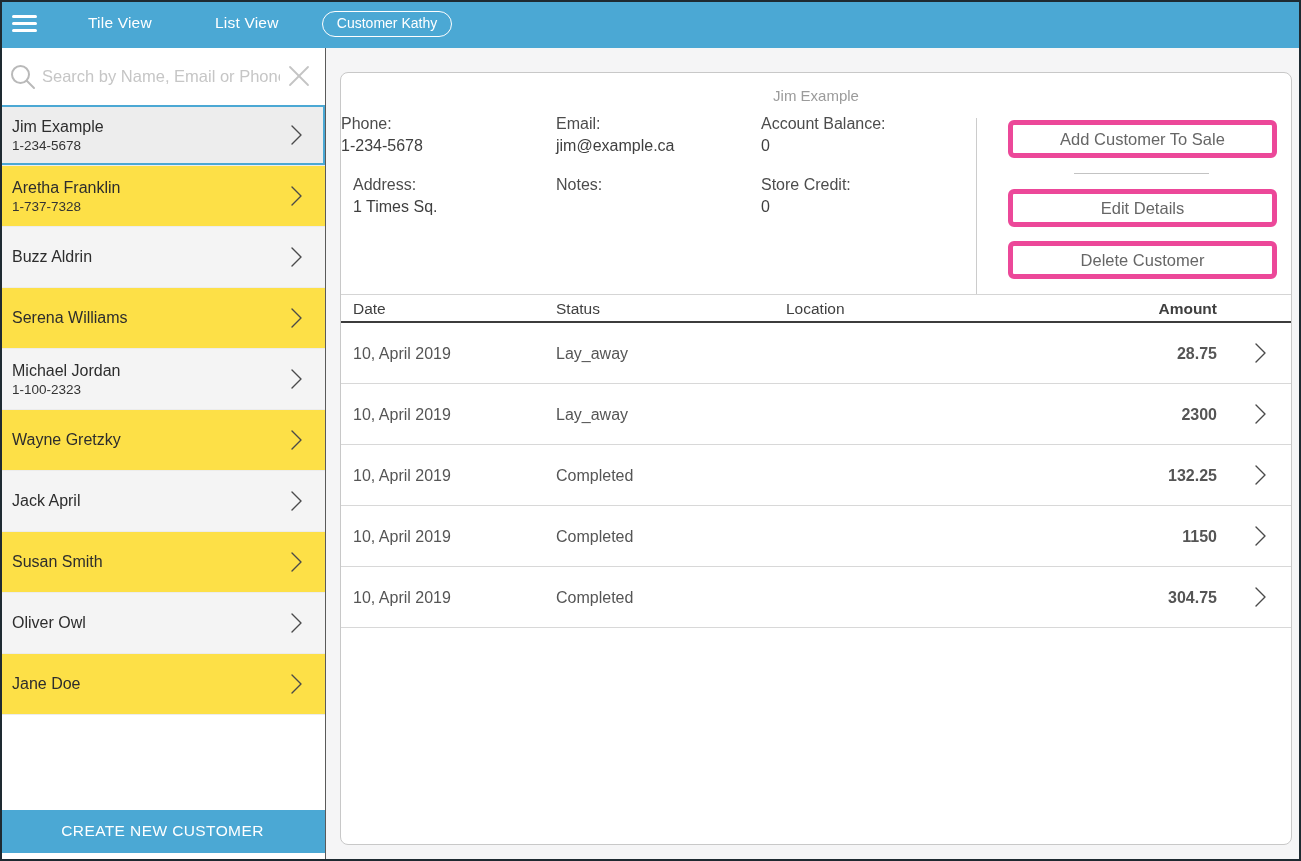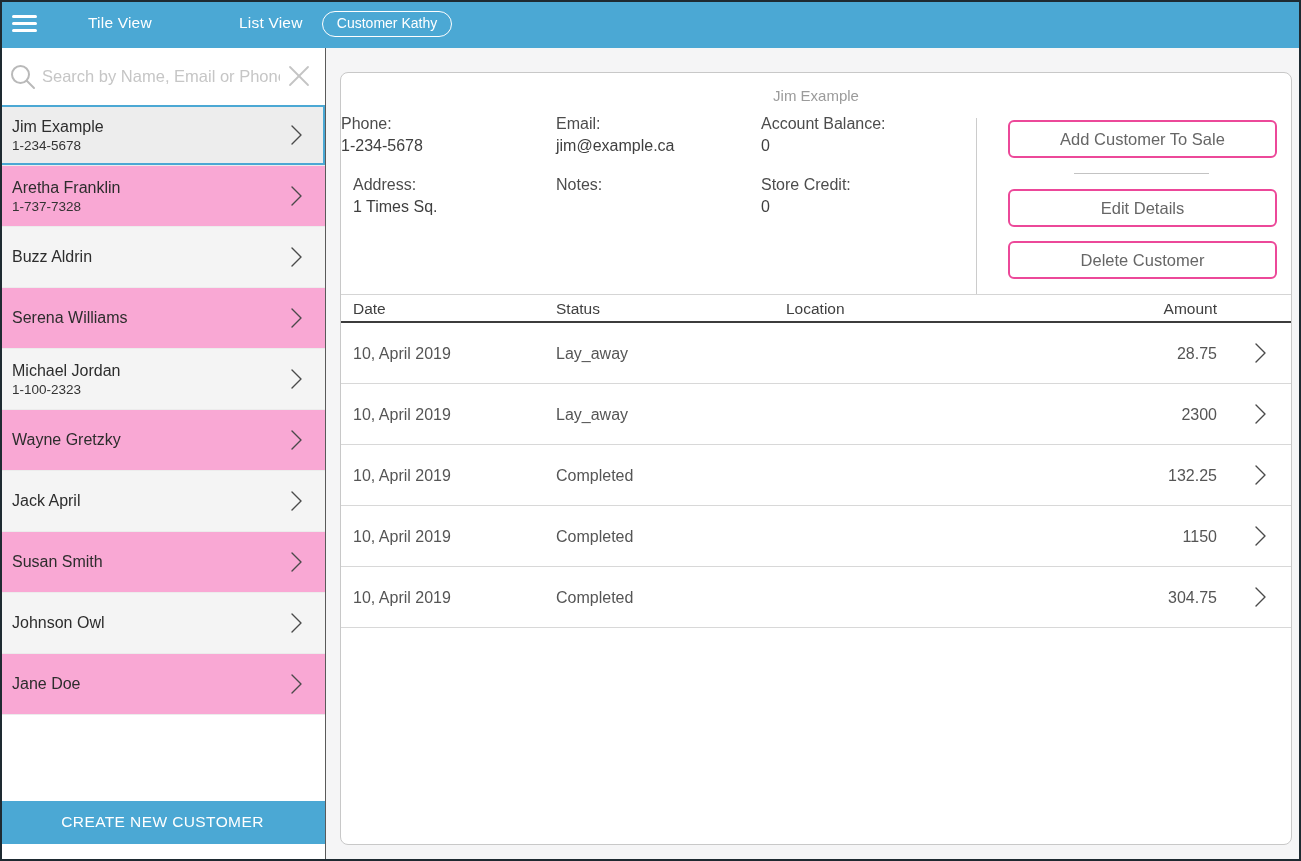--- a/index.html
+++ b/index.html
@@ -11,50 +11,50 @@
   }
   
   .frame { position:absolute; inset:0; border:2px solid #1e2a31; pointer-events:none; z-index:50; }
 
   
   .topbar { position:absolute; left:0; top:0; width:1301px; height:48px; background:#4BA8D4; z-index:10; }
   .menu-btn { position:absolute; left:12px; top:14px; width:26px; height:20px; cursor:pointer; }
   .menu-btn .bar { position:absolute; left:0; width:25px; height:2.6px; background:#fff; border-radius:1.5px; }
   .menu-btn .bar:nth-child(1){ top:1px; } .menu-btn .bar:nth-child(2){ top:8px; } .menu-btn .bar:nth-child(3){ top:15px; }
   .top-tab { position:absolute; top:14px; color:#fff; font-size:15.5px; font-weight:500; letter-spacing:.2px; cursor:pointer; }
-  .tab-tile { left:88px; } .tab-list { left:215px;margin-left:24px; }
+  .tab-tile { left:88px; } .tab-list { left:215px; }
   .pill {
     position:absolute; left:322px; top:11px; width:130px; height:26px;
     border:1.5px solid #fff; border-radius:14px; color:#fff;
     font-size:14px; font-weight:500; text-align:center; line-height:23px; cursor:pointer;
   }
 
   
   .sidebar { position:absolute; left:0; top:48px; width:326px; height:813px; background:#fff; border-right:1px solid #5a5a5a; z-index:5; }
   .searchbar { position:relative; height:57px; background:#fff; }
   .search-icon { position:absolute; left:9px; top:15px; }
   .search-input {
     position:absolute; left:42px; top:0; width:238px; height:57px;
     border:none; outline:none; font-family:"Liberation Sans",sans-serif;
     font-size:16.5px; color:#555; background:transparent;
   }
   .search-input::placeholder { color:#c6c6c6; }
   .clear-icon { position:absolute; right:15px; top:17px; cursor:pointer; }
   .cust-list { position:absolute; left:0; top:57px; right:0; bottom:43px; overflow:hidden; }
-  .cust-item { position:relative; height:61px; background:#f9a8d4; border-bottom:1px solid #ececec; cursor:pointer; }
+  .cust-item { position:relative; height:61px; background:#fde047; border-bottom:1px solid #ececec; cursor:pointer; }
   .cust-item:nth-child(odd) { background:#f4f4f4; }
   .cust-item.selected { background:#ededed; box-shadow:inset 0 0 0 2px #4BA8D4; border-bottom-color:transparent; }
   .cust-text { position:absolute; left:12px; top:50%; transform:translateY(-50%); }
   .cust-name { font-size:16px; font-weight:500; color:#2d2d2d; line-height:20px; }
   .cust-phone { font-size:13.5px; color:#333; line-height:17px; }
   .cust-phone:empty { display:none; }
   .chev { position:absolute; right:22px; top:50%; transform:translateY(-50%); }
   .chev polyline { fill:none; stroke:#4a4a4a; stroke-width:1.4; stroke-linecap:round; stroke-linejoin:round; }
   .create-btn {
-    position:absolute; left:0; bottom:17px; width:100%; height:43px; background:#4BA8D4;
+    position:absolute; left:0; bottom:8px; width:100%; height:43px; background:#4BA8D4;
     color:#fff; font-size:15.5px; font-weight:500; letter-spacing:.4px;
     text-align:center; line-height:42px; cursor:pointer;margin-top:17px;
   }
 
   
   .main { position:absolute; left:327px; top:48px; right:0; bottom:0; background:#f5f5f6; }
   .card {
     position:absolute; left:13px; top:24px; width:952px; height:773px;
     background:#fff; border:1px solid #c8c8c8; border-radius:8px;
   }
@@ -64,41 +64,41 @@
   .fld-value { color:#3f3f3f; min-height:22px; }
   .fld-phone   { left:0;  top:40px; }
   .fld-email   { left:215px; top:40px; }
   .fld-balance { left:420px; top:40px; }
   .fld-address { left:12px;  top:101px; }
   .fld-notes   { left:215px; top:101px; }
   .fld-credit  { left:420px; top:101px; }
   .v-sep { position:absolute; left:635px; top:45px; width:1px; height:176px; background:#ccc; }
   .detail-btn {
     position:absolute; left:667px; width:269px; height:38px;
-    background:#fff; border:2px solid #ec4899; border-radius:6px;
+    background:#fff; border:5px solid #ec4899; border-radius:6px;
     font-family:"Liberation Sans",sans-serif; font-size:16.5px; color:#666;
     text-align:center; cursor:pointer;
   }
   .btn-add { top:47px; } .btn-edit { top:116px; } .btn-del { top:168px; }
   .btn-sep { position:absolute; left:733px; top:100px; width:135px; height:1px; background:#c3c3c3; }
 
   
   .t-header {
     position:absolute; left:0; top:221px; width:100%; height:29px;
     border-top:1px solid #d5d5d5; border-bottom:2px solid #3c3c3c;
     font-size:15.5px; color:#3f3f3f;
   }
   .t-header span { position:absolute; line-height:27px; }
   .t-rows { position:absolute; left:0; top:250px; width:100%; }
   .t-row { position:relative; height:61px; border-bottom:1px solid #d8d8d8; font-size:16px; color:#555; cursor:pointer; }
   .t-row span { position:absolute; line-height:61px; white-space:nowrap; }
   .c-date { left:12px; }
   .c-status { left:215px; }
   .c-loc { left:445px; }
-  .c-amt { right:74px; }
+  .c-amt { right:74px;font-weight:bold; }
   .t-header .c-amt { line-height:27px; }
   .t-row .chev { right:24px; }
 </style>
 </head>
 <body>
 
 <div class="topbar">
   <div class="menu-btn">
     <span class="bar"></span>
     <span class="bar"></span>
@@ -199,21 +199,21 @@
       <div class="cust-name">Susan Smith</div>
 
     </div>
     <svg class="chev" width="13" height="22" viewBox="0 0 13 22">
       <polyline points="2,2 11,11 2,20"></polyline>
     </svg>
   </div>
 
   <div class="cust-item">
     <div class="cust-text">
-      <div class="cust-name">Johnson Owl</div>
+      <div class="cust-name">Oliver Owl</div>
 
     </div>
     <svg class="chev" width="13" height="22" viewBox="0 0 13 22">
       <polyline points="2,2 11,11 2,20"></polyline>
     </svg>
   </div>
 
 
   <div class="cust-item">
     <div class="cust-text">

